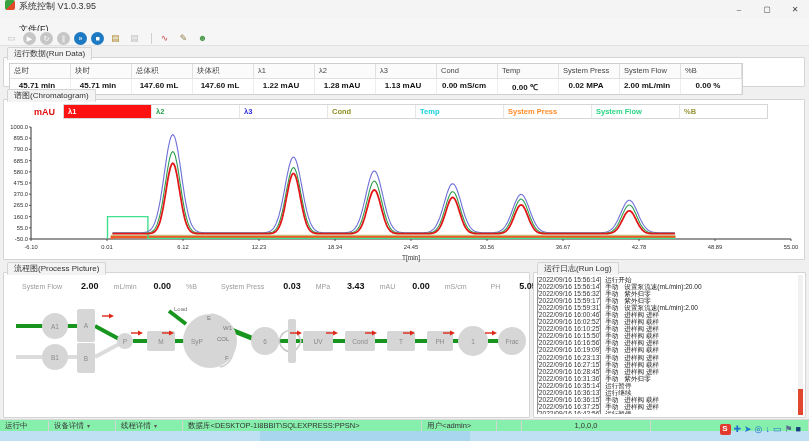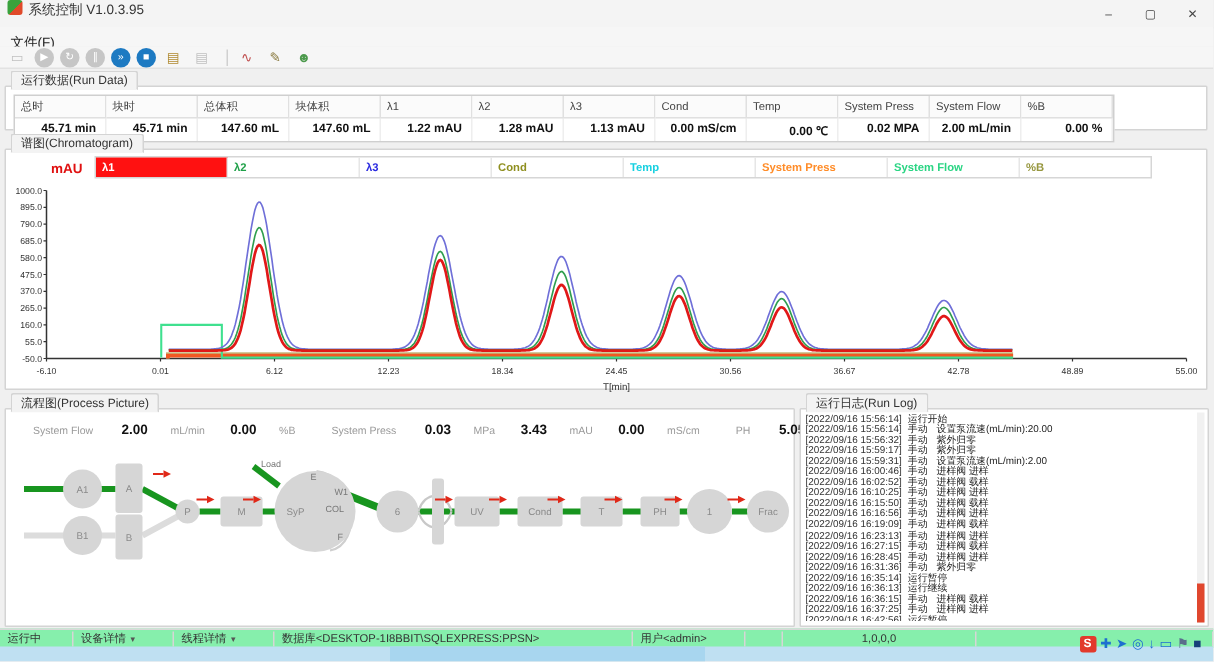--- a/index.html
+++ b/index.html
@@ -11,40 +11,40 @@
   
   .titlebar{position:absolute;left:0;top:0;width:809px;height:18px;background:#f4f4f4;
     border-bottom:1px solid #e7e7e7;display:flex;}
   .app-icon{width:10px;height:10px;margin:0 4px 0 5px;background:linear-gradient(135deg,#39a23c 55%,#e04a2a 55%);
     border-radius:2px;flex:0 0 auto;}
   .title-text{font-size:9px;color:#333;}
   .win-btns{margin-left:auto;display:flex;height:100%;}
   .win-btn{width:28px;height:100%;display:flex;align-items:center;justify-content:center;
     font-size:8px;color:#444;}
   .menubar{position:absolute;left:0;top:18px;width:809px;height:13px;background:#f6f6f6;}
-  .menu-item{display:inline-block;font-size:9px;color:#222;padding:1px 7px;}
+  .menu-item{display:inline-block;font-size:9px;color:#222;padding:1px 19px;}
   .toolbar{position:absolute;left:0;top:31px;width:809px;height:15px;background:#f6f6f6;
     border-bottom:1px solid #e2e2e2;display:flex;align-items:center;padding-left:4px;box-sizing:border-box;}
   .tb-btn{width:15px;height:13px;margin-right:4px;display:flex;align-items:center;justify-content:center;
     font-size:9px;line-height:1;}
   .tb-btn.circle{width:13px;height:13px;border-radius:50%;color:#fff;font-size:7px;}
   .tb-sep{width:1px;height:11px;background:#d0d0d0;margin:0 5px;}
   
   .group{position:absolute;}
   .group-tab{position:absolute;left:4px;top:0;height:11px;padding:0 6px;background:#f3f3f3;
     border:1px solid #d4d4d4;border-bottom:1px solid #f3f3f3;font-size:8px;color:#333;
     line-height:11px;z-index:2;border-radius:2px 2px 0 0;}
   .group-box{position:absolute;left:0;right:0;top:10px;bottom:0;background:#fff;
     border:1px solid #d4d4d4;border-radius:1px;}
   
   .rd-table{position:absolute;left:5px;top:5px;display:grid;grid-template-columns:repeat(12,61px);
     border:1px solid #cfcfcf;background:#fff;}
   .rd-h{font-size:7.5px;color:#444;padding:2px 16px 2px 4px;border-right:1px solid #e0e0e0;
     border-bottom:1px solid #e0e0e0;background:#fbfbfb;white-space:nowrap;overflow:hidden;}
-  .rd-v{font-size:8px;font-weight:bold;color:#111;text-align:right;padding:2px 6px 2px 0;
+  .rd-v{font-size:8px;font-weight:bold;color:#111;text-align:center;padding:2px 6px 2px 0;
     border-right:1px solid #eee;white-space:nowrap;}
   
   .legend-row{position:absolute;left:30px;top:4px;height:15px;display:flex;align-items:center;}
   .legend-unit{font-size:9px;font-weight:bold;color:#e01010;margin-right:8px;}
   .legend-strip{display:flex;border:1px solid #d6d6d6;background:#fff;}
   .legend-item{width:79px;font-size:7.5px;font-weight:bold;padding:2px 4px;border-right:1px solid #e6e6e6;
     white-space:nowrap;overflow:hidden;}
   .legend-item:last-child{border-right:none;}
   #chrom-svg{position:absolute;left:0px;top:22px;}
   

